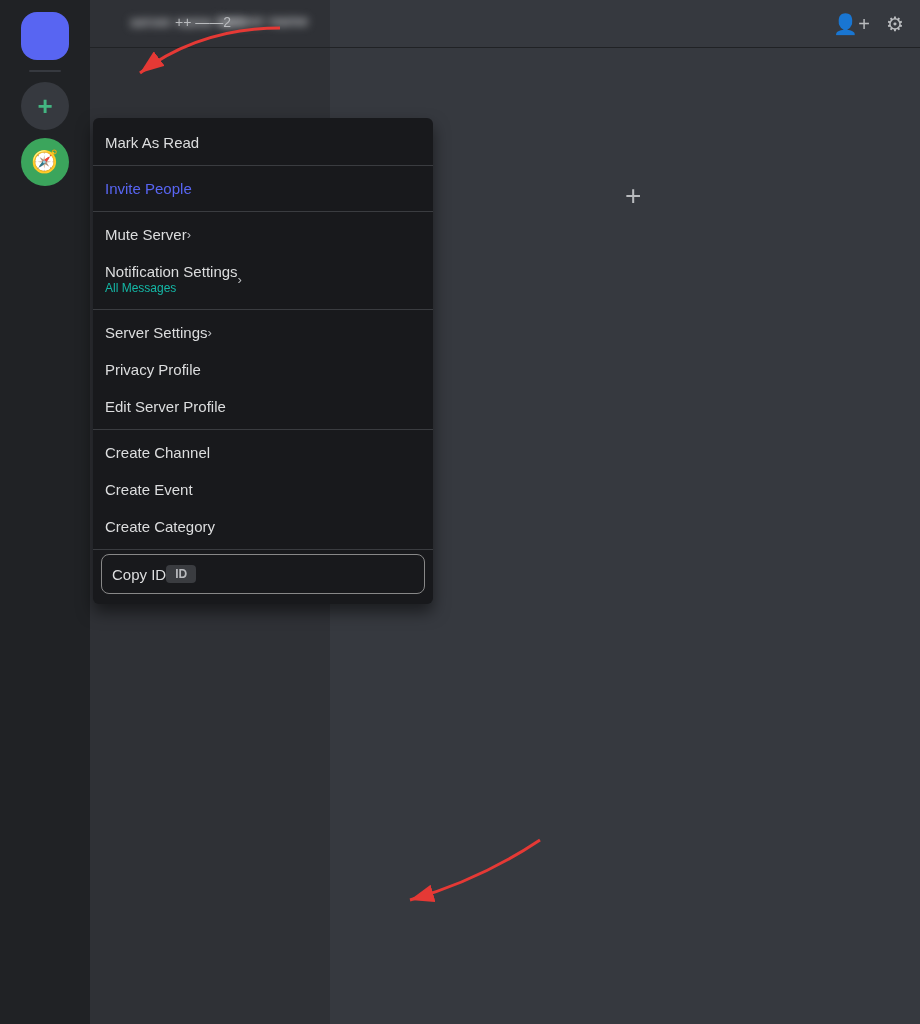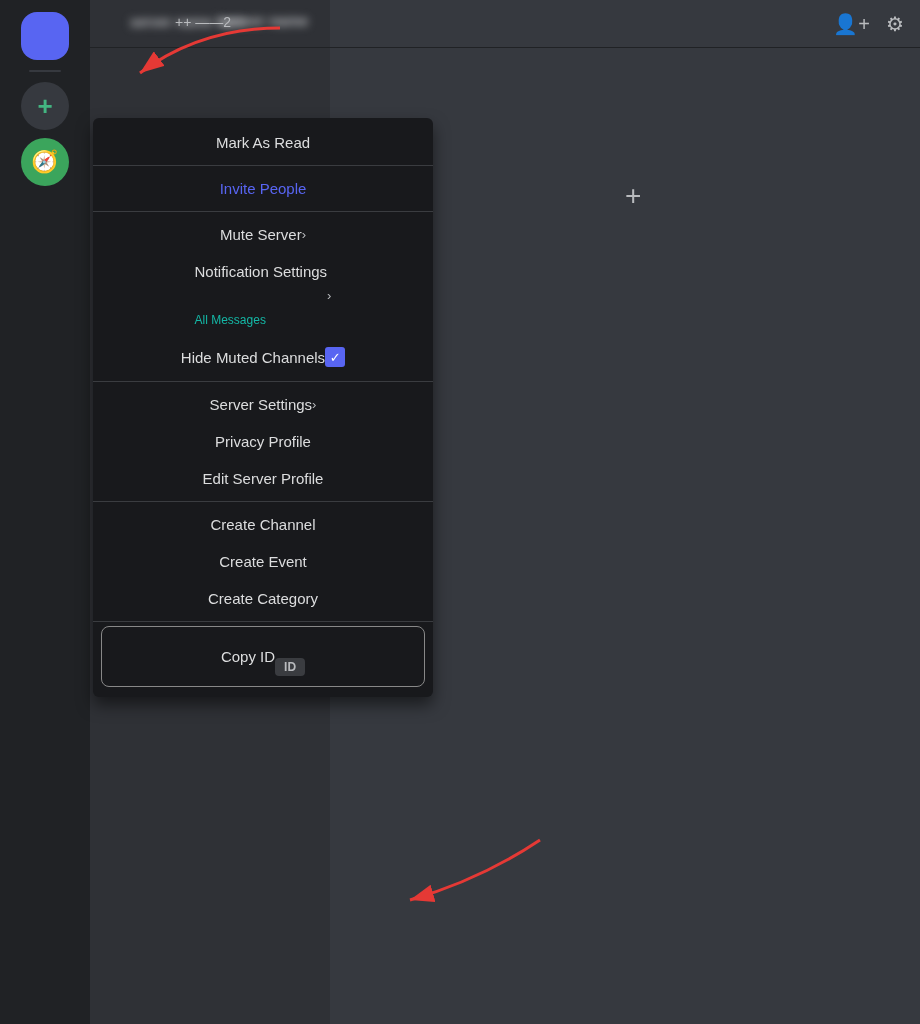--- a/index.html
+++ b/index.html
@@ -128,21 +128,21 @@
       background-color: #18191c;
       border-radius: 6px;
       padding: 6px 0;
       box-shadow: 0 8px 16px rgba(0,0,0,0.5);
       z-index: 100;
     }
 
     .menu-item {
       display: flex;
       align-items: center;
-      justify-content: center;
+      justify-content: flex-start;
       padding: 10px 12px;
       cursor: pointer;
       color: #dcddde;
       font-size: 15px;
       font-weight: 500;
       user-select: none;
       position: relative;
     }
 
     .menu-item.invite {
@@ -177,42 +177,40 @@
       align-items: center;
       justify-content: center;
       color: white;
       font-size: 13px;
       flex-shrink: 0;
     }
 
     .menu-item-label-group {
       display: flex;
       flex-direction: column;
-      gap: 32px;
     }
 
     .menu-item-sublabel {
       font-size: 12px;
       color: #14b8a6;
       font-weight: 400;
       margin-top: 1px;
     }
 
     .id-badge {
       background-color: #3a3c40;
       color: #b9bbbe;
       border-radius: 4px;
       padding: 2px 6px;
       font-size: 12px;
       font-weight: 600;
       display: flex;
       align-items: center;
       justify-content: center;
       min-width: 30px;
-      margin-top: 21px;
     }
 
     
     .arrow-top {
       position: absolute;
       top: 18px;
       left: 120px;
       z-index: 200;
       pointer-events: none;
     }
@@ -301,24 +299,20 @@
   </div>
 
   <div class="menu-item">
     <div class="menu-item-label-group">
       <span>Notification Settings</span>
       <span class="menu-item-sublabel">All Messages</span>
     </div>
     <span class="menu-chevron">›</span>
   </div>
 
-  <div class="menu-item">
-    <span>Hide Muted Channels</span>
-    <div class="menu-checkbox">✓</div>
-  </div>
   <div class="menu-divider"></div>
 
   <div class="menu-item">
     <span>Server Settings</span>
     <span class="menu-chevron">›</span>
   </div>
 
   <div class="menu-item">
     <span>Privacy Profile</span>
   </div>

